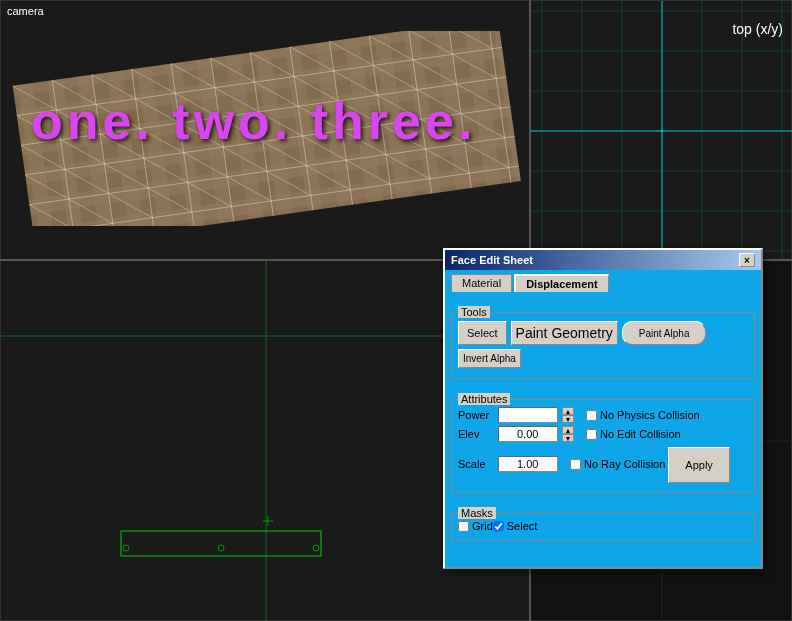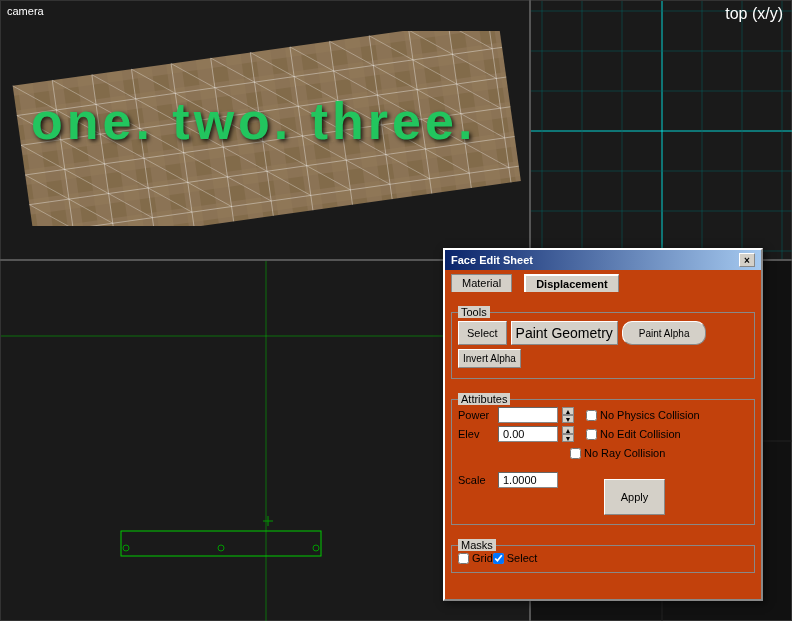--- a/index.html
+++ b/index.html
@@ -31,24 +31,24 @@
 
     .viewport-top {
       position: absolute;
       top: 0; right: 0;
       width: 262px; height: 260px;
       background: #1a1a1a;
       border: 1px solid #333;
     }
     .viewport-top-label {
       color: #fff;
-      font-size: 16px;
+      font-size: 14px;
       padding: 2px 4px;
       position: absolute;
-      top: 2px; right: 4px;
+      top: 18px; right: 4px;
     }
 
     .viewport-bottom-left {
       position: absolute;
       top: 260px; left: 0;
       width: 530px; height: 361px;
       background: #1a1a1a;
       border: 1px solid #333;
     }
 
@@ -82,32 +82,32 @@
       width: 2px; height: 621px;
       background: #555;
     }
 
     
     .mesh-text {
       position: absolute;
       top: 60px; left: 20px;
       font-size: 52px;
       font-weight: bold;
-      color: #22c55e;
+      color: #d946ef;
       font-family: Arial, sans-serif;
       letter-spacing: 4px;
       text-shadow: 2px 2px 4px rgba(0,0,0,0.8);
     }
 
     
     .dialog {
       position: absolute;
       top: 248px; left: 443px;
       width: 320px;
-      background: #c2410c;
+      background: #0ea5e9;
       border: 2px solid #888;
       border-top: 2px solid #fff;
       border-left: 2px solid #fff;
       box-shadow: 2px 2px 8px rgba(0,0,0,0.6);
       font-size: 11px;
     }
 
     .dialog-titlebar {
       background: linear-gradient(to right, #0a246a, #a6caf0);
       color: #fff;
@@ -130,21 +130,21 @@
       cursor: pointer;
     }
 
     .dialog-content {
       padding: 4px 6px 6px;
     }
 
     
     .tabs {
       display: flex;
-      gap: 12px;
+      gap: 2px;
       margin-bottom: 4px;
     }
     .tab {
       padding: 2px 10px;
       background: #d4d0c8;
       border: 1px solid #888;
       border-bottom: none;
       cursor: pointer;
       font-size: 11px;
     }
@@ -212,21 +212,21 @@
       font-size: 11px;
     }
     .attr-input {
       width: 60px;
       height: 16px;
       font-size: 11px;
       border: 1px solid #888;
       border-top: 1px solid #666;
       border-left: 1px solid #666;
       background: #fff;
-      padding: 0 4px;
+      padding: 0 18px;
     }
     .spinner {
       display: flex;
       flex-direction: column;
     }
     .spin-btn {
       width: 12px; height: 8px;
       background: #d4d0c8;
       border: 1px solid #888;
       font-size: 7px;
@@ -479,21 +479,21 @@
           <div class="checkbox-row">
             <input type="checkbox" style="">
             <span>No Edit Collision</span>
           </div>
         </div>
       </div>
 
       <div class="attr-row">
         <span class="attr-label">Scale</span>
         <input class="attr-input" type="text" value="1.0000" style="">
-        <div style="margin-left:8px; display:flex; flex-direction:column; gap:16px;">
+        <div style="margin-left:8px; display:flex; flex-direction:row; gap:3px;">
           <div class="checkbox-row">
             <input type="checkbox" style="">
             <span>No Ray Collision</span>
           </div>
           <div style="text-align:right; margin-top:2px;">
             <button class="apply-btn">Apply</button>
           </div>
         </div>
       </div>
     </div>

